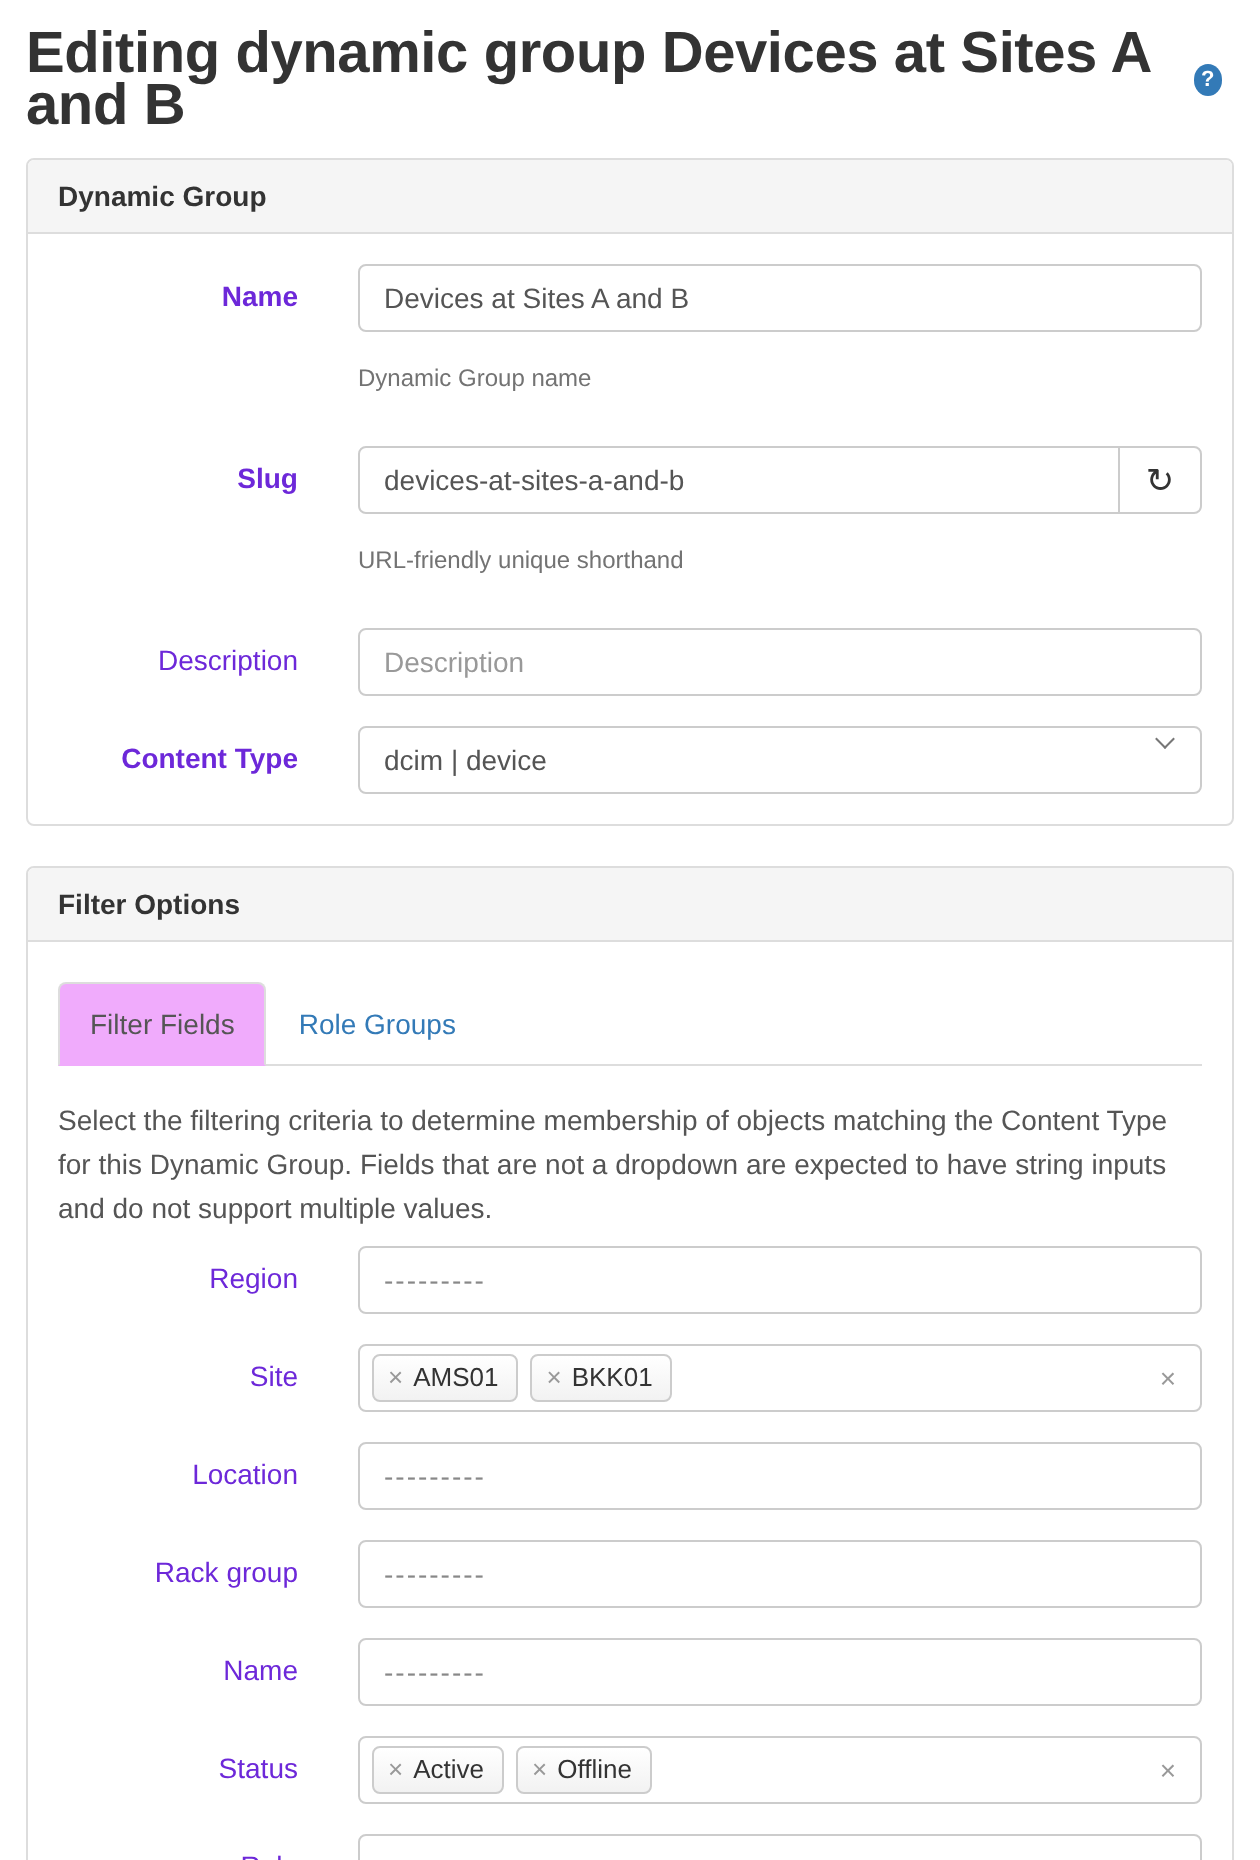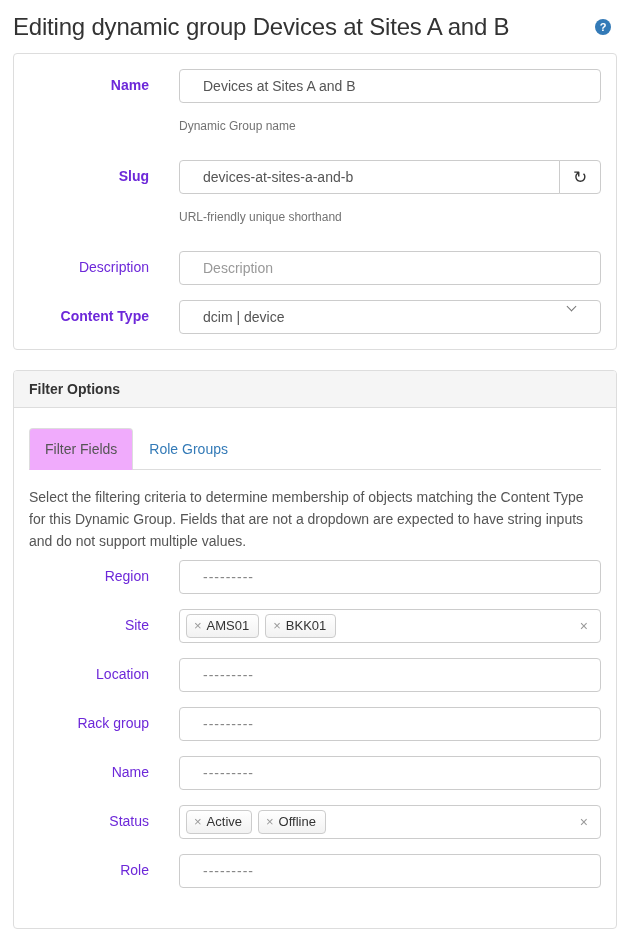--- a/index.html
+++ b/index.html
@@ -2,39 +2,39 @@
 <html><head>
 <meta charset="utf-8">
 <style>
   * { margin:0; padding:0; box-sizing:border-box; }
   html,body { width:630px; height:930px; overflow:hidden; background:#fff;
               font-family:"Liberation Sans", sans-serif; font-size:14px; color:#333; }
   .container { padding:0 13px; }
 
   
   .page-header { display:flex; align-items:center; margin:14px 0 13px; }
-  .page-title { font-size:24px; font-weight:normal; color:#333; line-height:26px; letter-spacing:-0.2px; }
+  .page-title { font-size:29px; font-weight:bold; color:#333; line-height:26px; letter-spacing:-0.2px; }
   .help-badge { margin-left:auto; margin-right:6px; width:16px; height:16px; border-radius:50%;
                 background:#337ab7; color:#fff; font-size:11px; font-weight:bold;
                 display:inline-flex; align-items:center; justify-content:center; cursor:pointer; }
 
   
   .panel { border:1px solid #ddd; border-radius:4px; margin-bottom:20px; background:#fff; }
   .panel-heading { background:#f5f5f5; border-bottom:1px solid #ddd; border-radius:3px 3px 0 0;
                    padding:10px 15px; font-weight:bold; font-size:14px; color:#333; line-height:16px; }
   .panel-body { padding:15px; }
   .panel-body.tabbed { padding:20px 15px 25px; }
 
   
   .form-group { display:flex; margin-bottom:15px; }
   .control-label { flex:0 0 150px; text-align:right; padding:7px 30px 0 0; color:#6d28d9; line-height:18px; }
   .control-label.required { font-weight:bold; }
   .field-col { flex:1; min-width:0; }
 
-  .form-control { display:block; width:100%; height:34px; padding:6px 23px; font-size:14px;
+  .form-control { display:block; width:100%; height:34px; padding:6px 12px; font-size:14px;
                   line-height:20px; color:#555; background:#fff; border:1px solid #ccc;
                   border-radius:4px; font-family:inherit; }
   input.form-control { outline:none; }
   input.form-control::placeholder { color:#999; opacity:1; }
   .help-block { margin:15px 0 10px; color:#737373; font-size:12px; line-height:17px; }
 
   
   .input-group { display:flex; }
   .input-group .form-control { border-radius:4px 0 0 4px; }
   .addon-btn { flex:0 0 42px; margin-left:-1px; border:1px solid #ccc; border-radius:0 4px 4px 0;
@@ -69,20 +69,21 @@
 <body>
 
 <div class="container">
 
   <div class="page-header">
     <h1 class="page-title">Editing dynamic group Devices at Sites A and B</h1>
     <span class="help-badge">?</span>
   </div>
 
   <div class="panel">
+    <div class="panel-heading">Dynamic Group</div>
     <div class="panel-body">
 
       <div class="form-group">
         <label class="control-label required">Name</label>
         <div class="field-col">
           <input class="form-control" type="text" value="Devices at Sites A and B" style="">
           <div class="help-block">Dynamic Group name</div>
         </div>
       </div>
 

